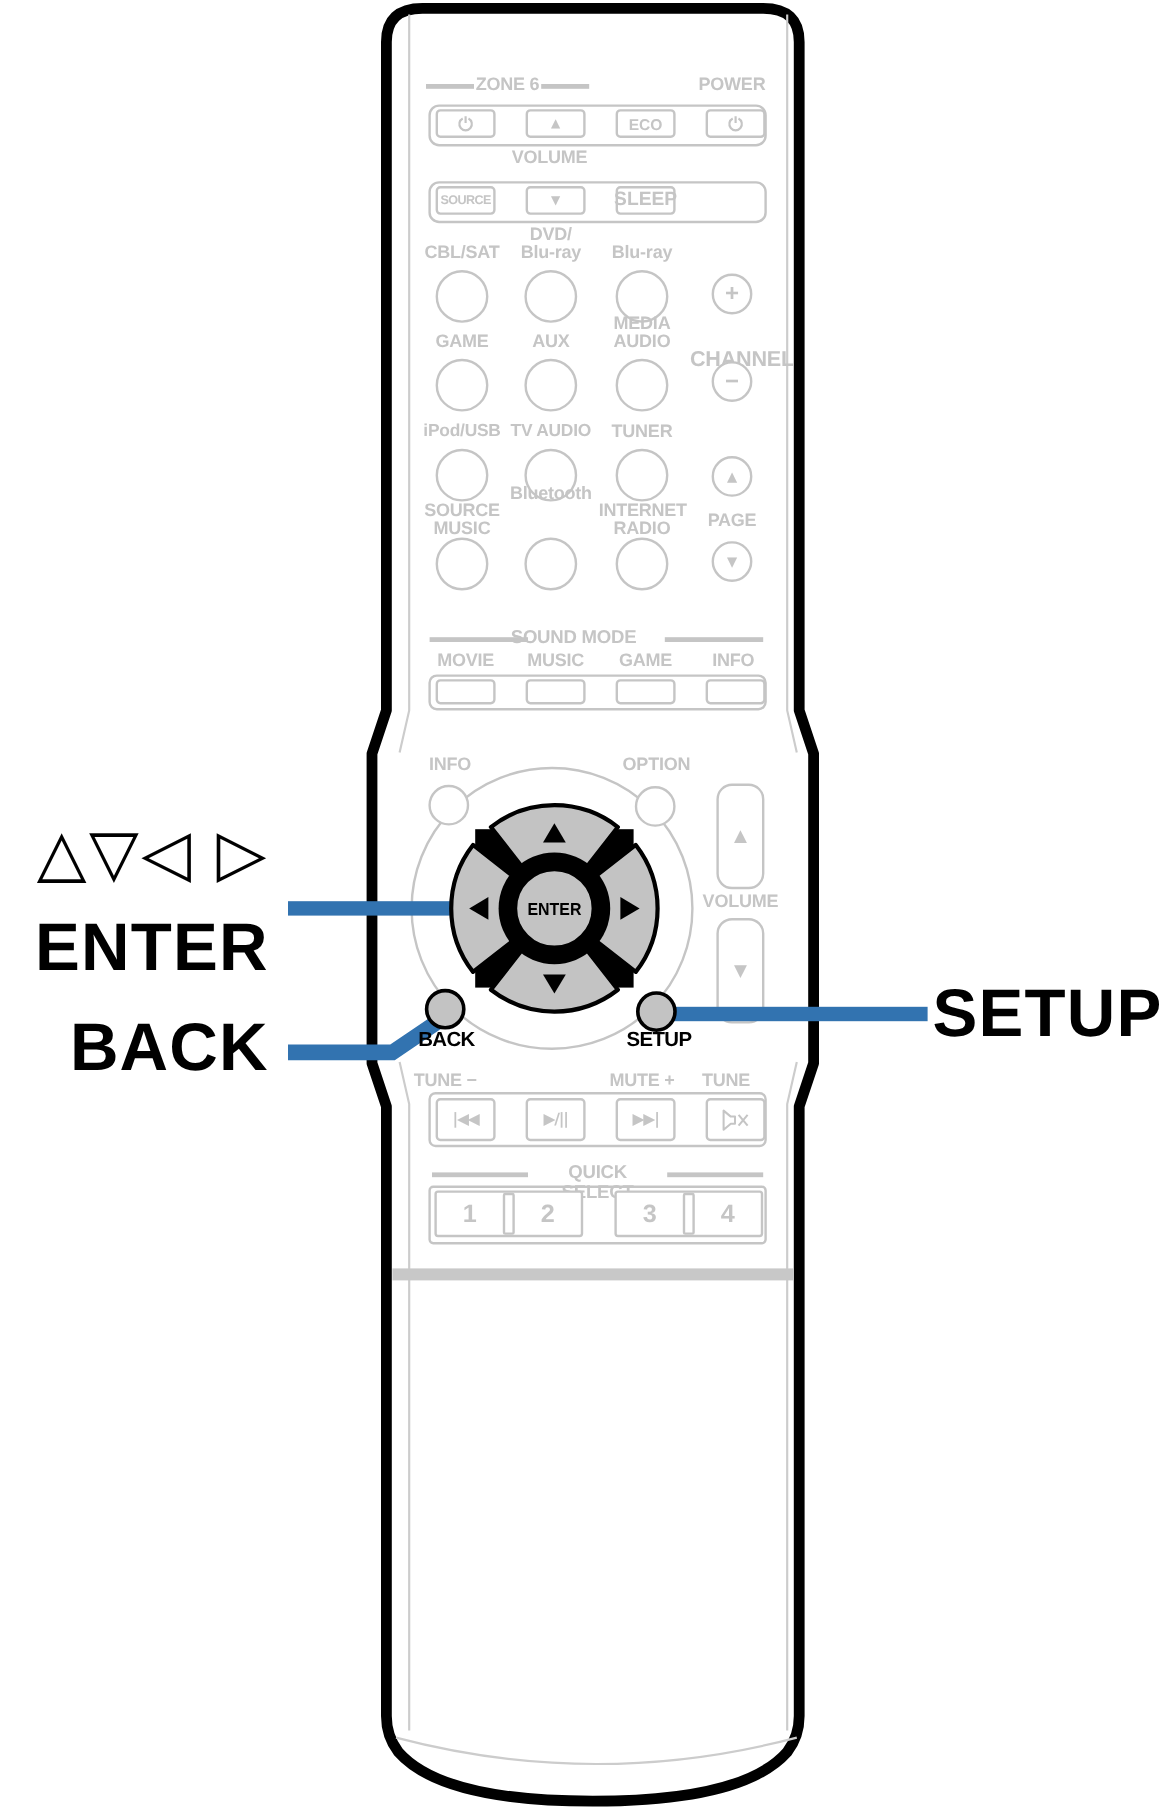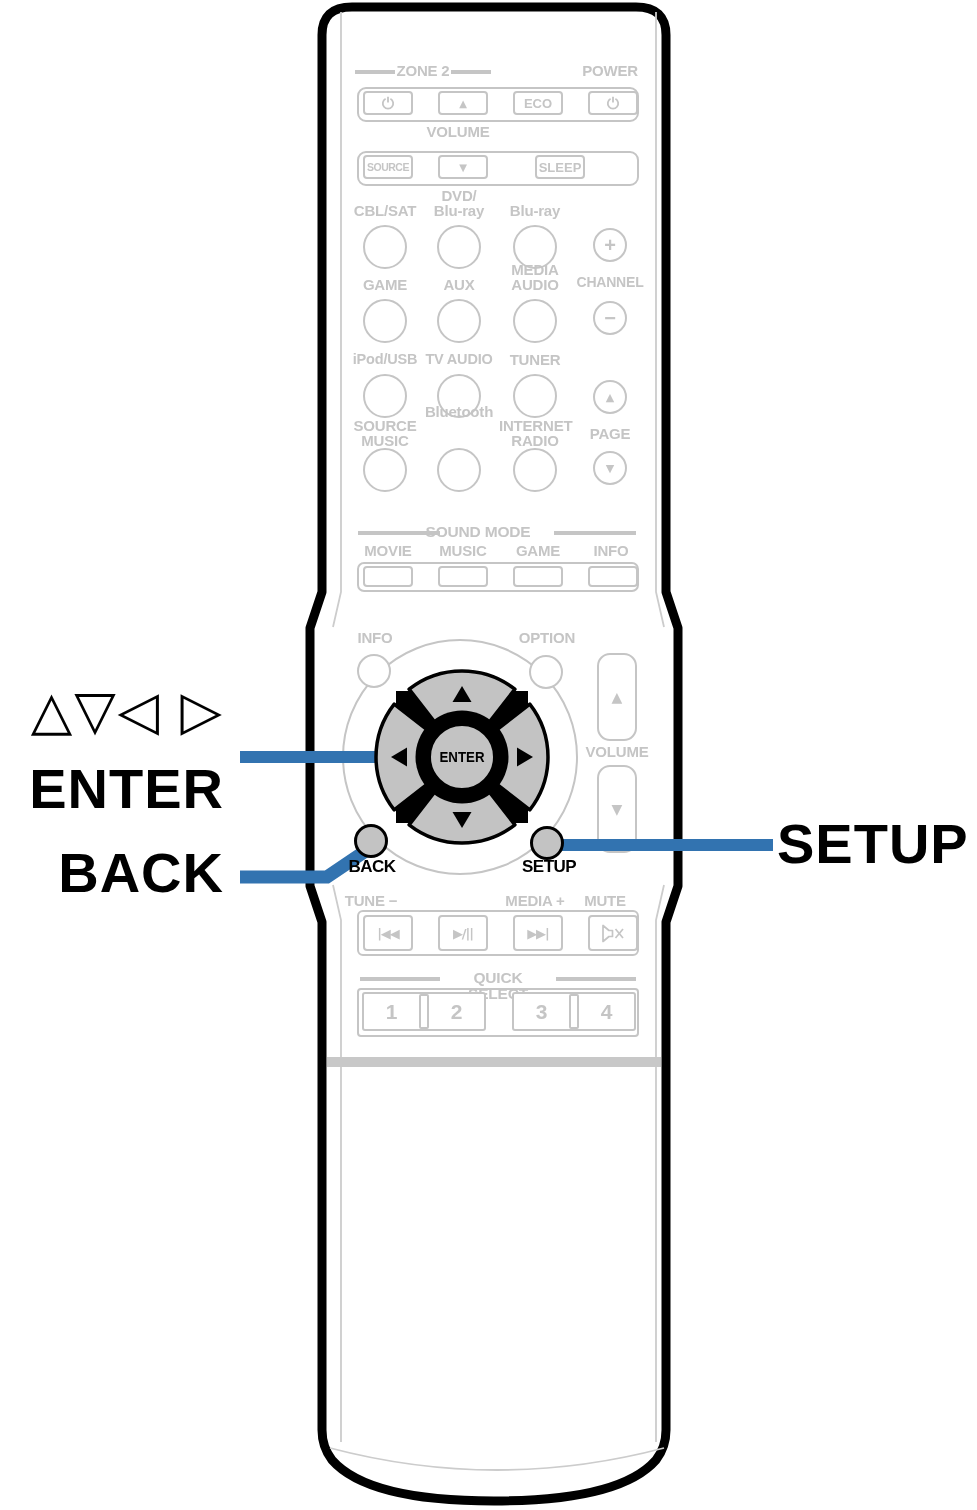--- a/index.html
+++ b/index.html
@@ -33,21 +33,21 @@
     <g stroke="#cccccc" stroke-width="1.8" fill="none">
       <path d="M341 12 V592 L333 627"></path>
       <path d="M333 885 L341 920 V1442"></path>
       <path d="M656 12 V592 L664 627"></path>
       <path d="M664 885 L656 920 V1442"></path>
       <path d="M330 1448 Q497 1492 664 1448"></path>
     </g>
   </svg>
 
   <div class="dash" style="left:355px;top:70px;width:40px"></div>
-  <div class="lab" style="left:396px;top:63px;width:54px">ZONE 2</div>
+  <div class="lab" style="left:396px;top:63px;width:54px">ZONE 6</div>
   <div class="dash" style="left:451px;top:70px;width:40px"></div>
   <div class="lab" style="left:580px;top:63px;width:60px">POWER</div>
 
   <div class="box" style="left:357px;top:87px;width:278px;height:31px;border-radius:9px"></div>
   <div class="btn" style="left:363px;top:91px;width:46px;height:20px">
     <svg width="14" height="14" viewBox="0 0 14 14">
       <path d="M4.6 2.8 A5.2 5.2 0 1 0 9.4 2.8" fill="none" stroke="#c5c5c5" stroke-width="1.8"></path>
       <line x1="7" y1="0.8" x2="7" y2="6.6" stroke="#c5c5c5" stroke-width="1.8"></line>
     </svg>
   </div>
@@ -65,40 +65,40 @@
   </div>
 
   <div class="lab" style="left:420px;top:124px;width:76px">VOLUME</div>
   <div class="box" style="left:357px;top:151px;width:278px;height:31px;border-radius:9px"></div>
   <div class="btn" style="left:363px;top:155px;width:46px;height:20px;font-size:10.5px;letter-spacing:-0.5px">
       <span>SOURCE</span>
     </div>
   <div class="btn tri" style="left:438px;top:155px;width:46px;height:20px;font-size:10px">
       <span>▼</span>
     </div>
-  <div class="btn" style="left:535px;top:155px;width:46px;height:20px;font-size:13px">
+  <div class="btn" style="left:513px;top:155px;width:46px;height:20px;font-size:16px">
       <span>SLEEP</span>
     </div>
 
   <div class="lab" style="left:349px;top:203px;width:72px">CBL/SAT</div>
   <div class="lab two" style="left:423px;top:189px;width:72px">DVD/
 Blu-ray</div>
   <div class="lab" style="left:499px;top:203px;width:72px">Blu-ray</div>
   <div class="circ" style="left:363px;top:225px"></div>
   <div class="circ" style="left:437px;top:225px"></div>
   <div class="circ" style="left:513px;top:225px"></div>
   <div class="scirc" style="left:593px;top:228px;font-size:20px">
       <span>+</span>
     </div>
 
   <div class="lab" style="left:349px;top:277px;width:72px">GAME</div>
   <div class="lab" style="left:423px;top:277px;width:72px">AUX</div>
   <div class="lab two" style="left:499px;top:263px;width:72px">MEDIA
 AUDIO</div>
-  <div class="lab" style="left:575px;top:275px;width:70px;font-size:14px">CHANNEL</div>
+  <div class="lab" style="left:575px;top:290px;width:70px;font-size:18px">CHANNEL</div>
   <div class="circ" style="left:363px;top:299px"></div>
   <div class="circ" style="left:437px;top:299px"></div>
   <div class="circ" style="left:513px;top:299px"></div>
   <div class="scirc" style="left:593px;top:301px;font-size:20px">
       <span>−</span>
     </div>
 
   <div class="lab" style="left:349px;top:352px;width:72px;font-size:14.5px">iPod/USB</div>
   <div class="lab" style="left:423px;top:352px;width:72px;font-size:14.5px">TV AUDIO</div>
   <div class="lab" style="left:499px;top:352px;width:72px">TUNER</div>
@@ -171,22 +171,22 @@
 
   <div class="abs" style="left:357px;top:654px;width:30px;height:30px;border:2px solid #c5c5c5;border-radius:50%;background:#fff"></div>
   <div class="abs" style="left:529px;top:655px;width:30px;height:30px;border:2px solid #c5c5c5;border-radius:50%;background:#fff"></div>
 
   <div class="bkcirc" style="left:354px;top:824px"></div>
   <div class="bkcirc" style="left:530px;top:826px"></div>
   <div class="lab" style="left:348px;top:858px;width:48px;color:#000;font-size:17px;letter-spacing:-0.5px">BACK</div>
   <div class="lab" style="left:522px;top:858px;width:52px;color:#000;font-size:17px;letter-spacing:-0.5px">SETUP</div>
 
   <div class="lab" style="left:340px;top:893px;width:62px">TUNE −</div>
-  <div class="lab" style="left:504px;top:893px;width:62px">MEDIA +</div>
-  <div class="lab" style="left:578px;top:893px;width:54px">MUTE</div>
+  <div class="lab" style="left:504px;top:893px;width:62px">MUTE +</div>
+  <div class="lab" style="left:578px;top:893px;width:54px">TUNE</div>
   <div class="box" style="left:357px;top:910px;width:278px;height:42px;border-radius:6px"></div>
   <div class="tbtn" style="left:363px;top:915px">
       <span>|◀◀</span>
     </div>
   <div class="tbtn" style="left:438px;top:915px">
       <span>▶/||</span>
     </div>
   <div class="tbtn" style="left:513px;top:915px">
       <span>▶▶|</span>
     </div>

